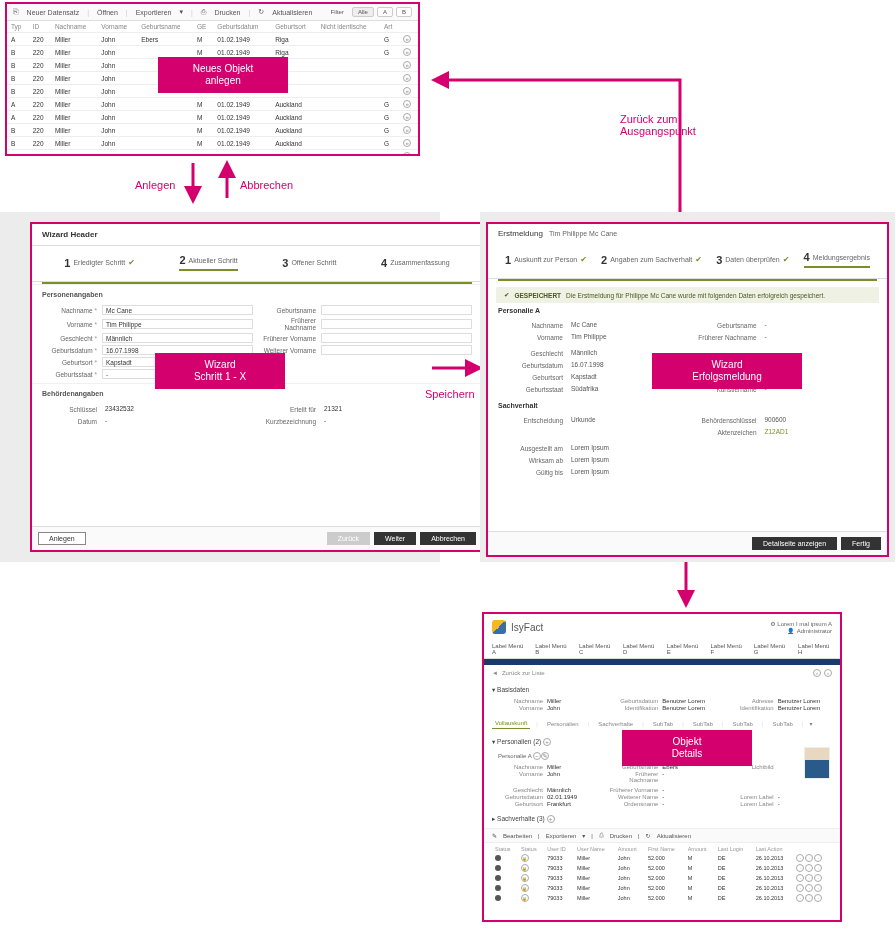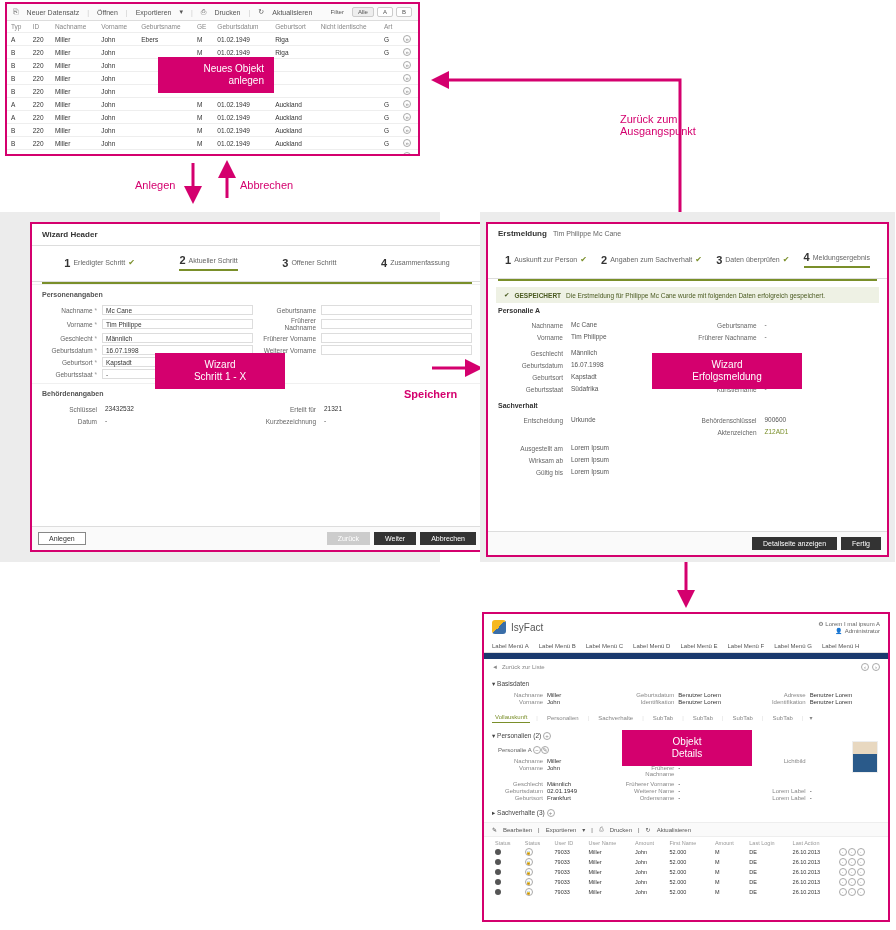--- a/index.html
+++ b/index.html
@@ -241,21 +241,21 @@
           <td>M</td>
           <td>01.02.1949</td>
           <td>Hongkong</td>
           <td></td>
           <td>G</td>
           <td><span class="circ">»</span></td>
         </tr>
       </tbody>
   </table>
 </div>
-<div class="overlay-label" style="left:158px; top:57px; width:116px;text-align:right;">Neues Objekt<br>anlegen</div>
+<div class="overlay-label" style="left:158px; top:57px; width:130px;">Neues Objekt<br>anlegen</div>
 
 <div class="flow-label" style="left:135px; top:179px;">Anlegen</div>
 <div class="flow-label" style="left:240px; top:179px;">Abbrechen</div>
 <svg class="arrow" style="left:183px; top:163px;" width="20" height="40">
   <defs>
       <marker id="ah1" markerWidth="6" markerHeight="6" refX="3" refY="3" orient="auto">
         <path d="M0,0 L6,3 L0,6 Z" fill="#d4006e"></path>
       </marker>
     </defs>
   <line x1="10" y1="0" x2="10" y2="32" stroke="#d4006e" stroke-width="3" marker-end="url(#ah1)"></line>
@@ -375,29 +375,29 @@
   <div class="dlgbtns">
     <span class="btn">Anlegen</span>
     <span style="flex:1"></span>
     <span class="btn muted">Zurück</span>
     <span class="btn dark">Weiter</span>
     <span class="btn dark">Abbrechen</span>
   </div>
 </div>
 <div class="overlay-label" style="left:155px; top:353px; width:130px;">Wizard<br>Schritt 1 - X</div>
 
-<div class="flow-label" style="left:404px; top:388px;font-weight:bold;">Speichern</div>
+<div class="flow-label" style="left:425px; top:388px;">Speichern</div>
 <svg class="arrow" style="left:432px; top:358px;" width="50" height="20">
   <line x1="0" y1="10" x2="42" y2="10" stroke="#d4006e" stroke-width="3" marker-end="url(#ah1)"></line>
 </svg>
 
 <div class="bg-gray" style="position:absolute; left:480px; top:212px; width:415px; height:350px;"></div>
 <div class="panel" style="left:486px; top:222px; width:403px; height:335px;">
   <div style="display:flex; align-items:baseline; gap:6px; padding:5px 10px;">
-    <span style="font-weight:bold; font-size:8px;">Erstmeldung</span>
+    <span style="font-weight:normal; font-size:8px;">Erstmeldung</span>
     <span style="font-size:7px; color:#666;">Tim Philippe Mc Cane</span>
   </div>
   <div class="wiz-steps">
     <div class="step">
         <span class="num">1</span>
         <span>Auskunft zur Person</span>
         <span class="chk">✔</span>
       </div>
     <div class="step">
         <span class="num">2</span>
@@ -520,21 +520,21 @@
     <span class="btn dark">Detailseite anzeigen</span>
     <span class="btn dark">Fertig</span>
   </div>
 </div>
 <div class="overlay-label" style="left:652px; top:353px; width:150px;">Wizard<br>Erfolgsmeldung</div>
 
 <svg class="arrow" style="left:676px; top:562px;" width="20" height="45">
   <line x1="10" y1="0" x2="10" y2="37" stroke="#d4006e" stroke-width="3" marker-end="url(#ah1)"></line>
 </svg>
 
-<div class="panel" style="left:482px; top:612px; width:408px; height:310px;">
+<div class="panel" style="left:482px; top:612px; width:360px; height:310px;">
   <div class="topbar">
     <div class="logo-shape"></div>
     <span class="brand">IsyFact</span>
     <div class="usr">
       <span>⚙</span>
       <span>Lorem I mal ipsum A</span><br>
       <span>👤</span>
       <span>Administrator</span>
     </div>
   </div>

